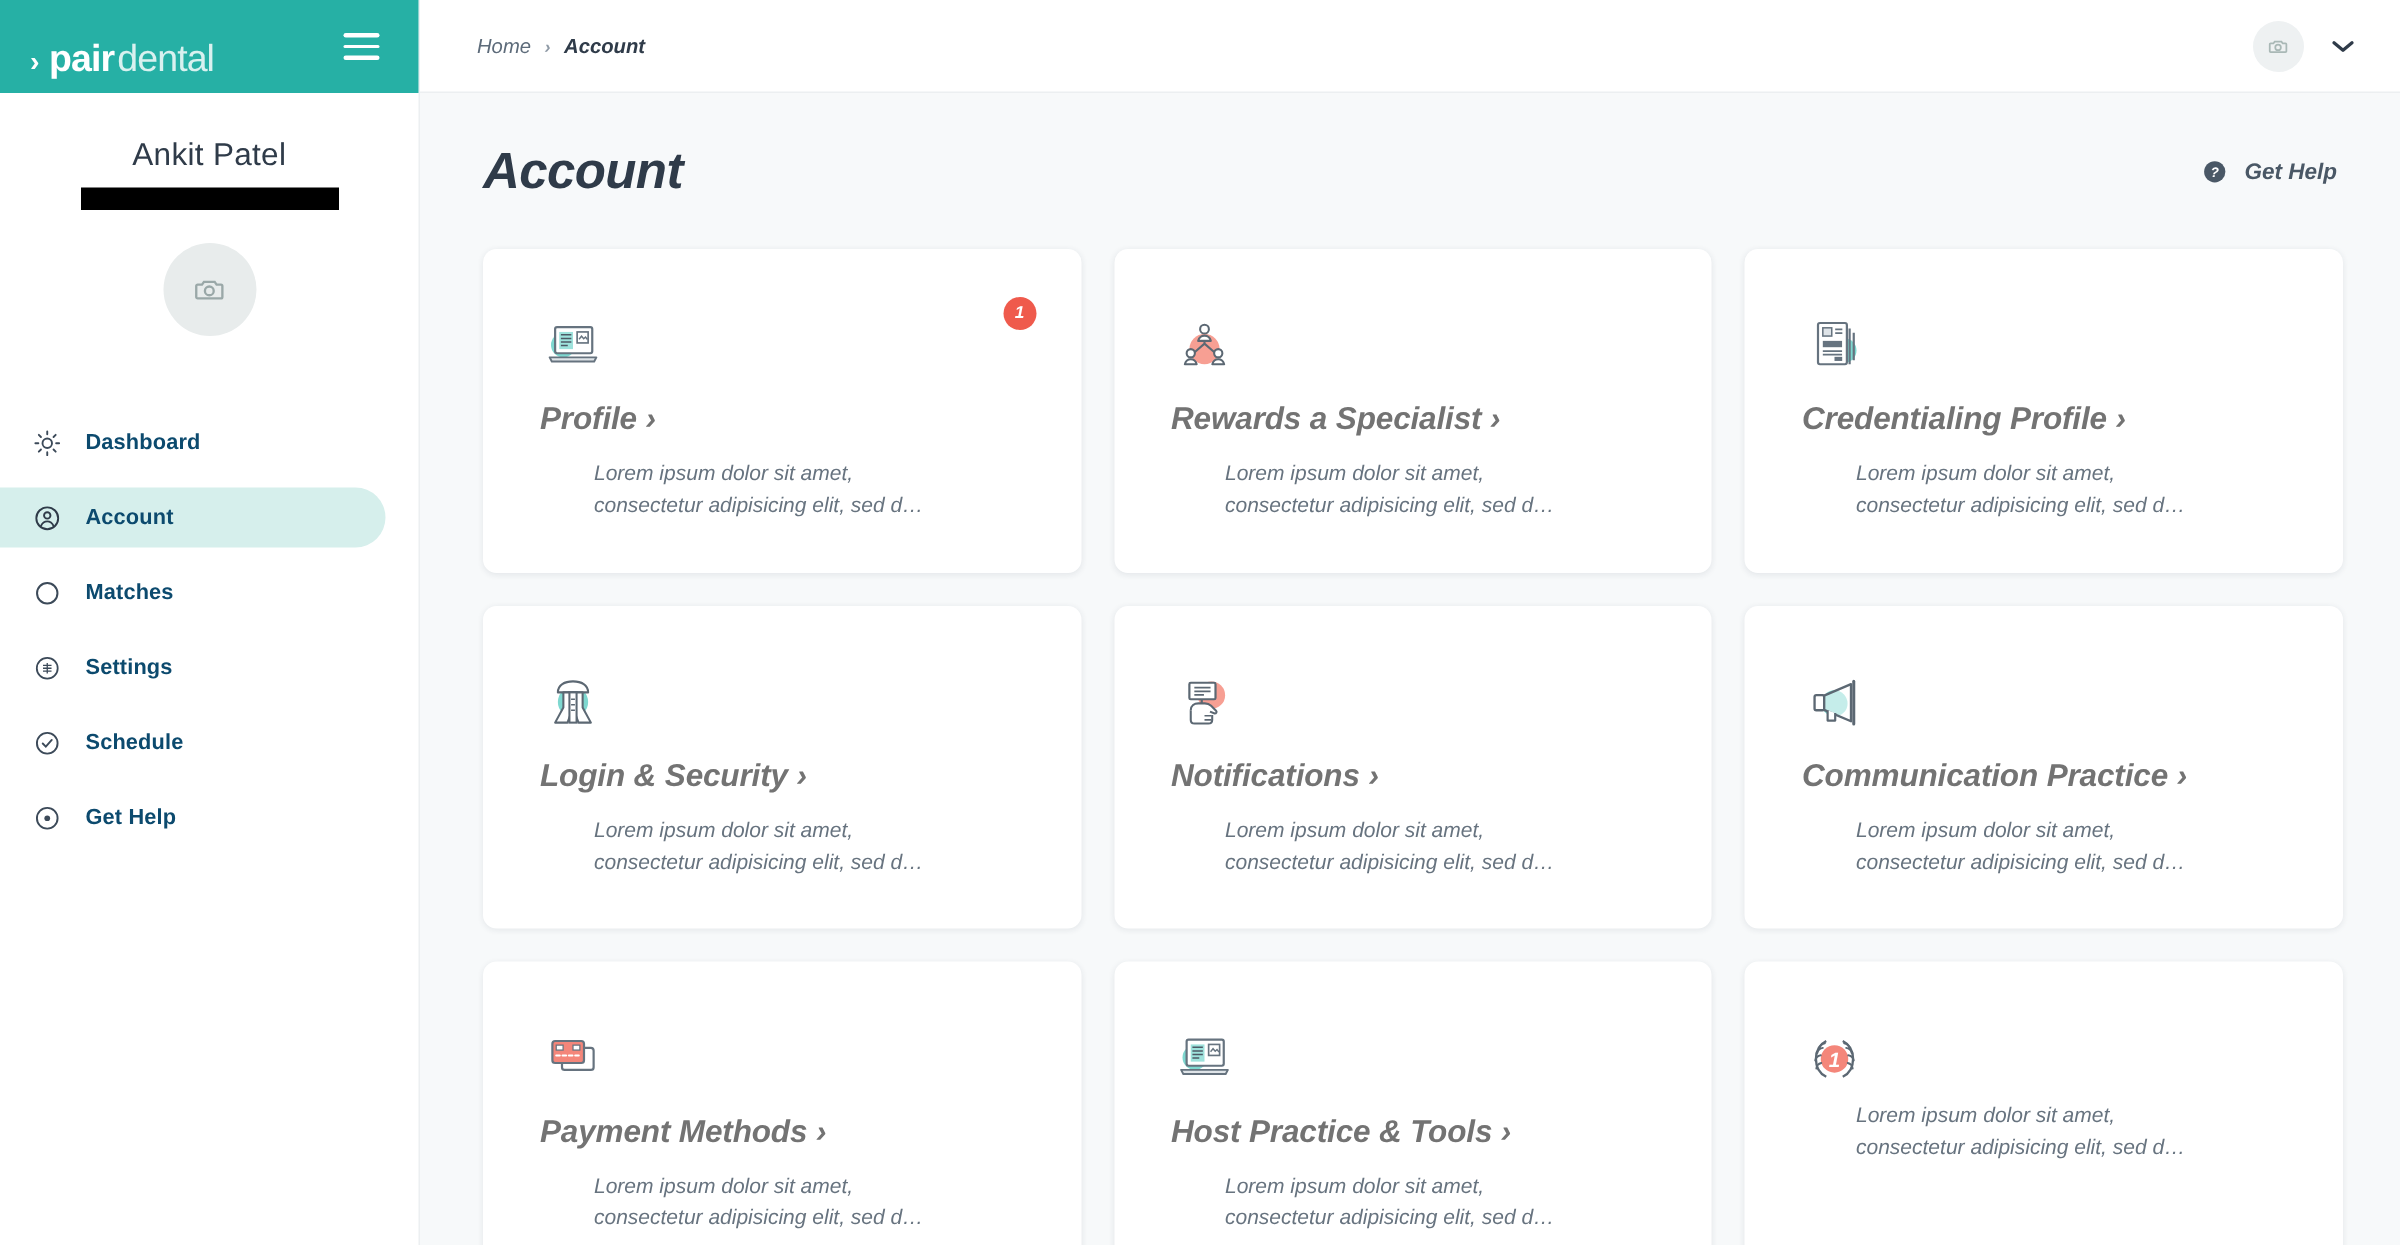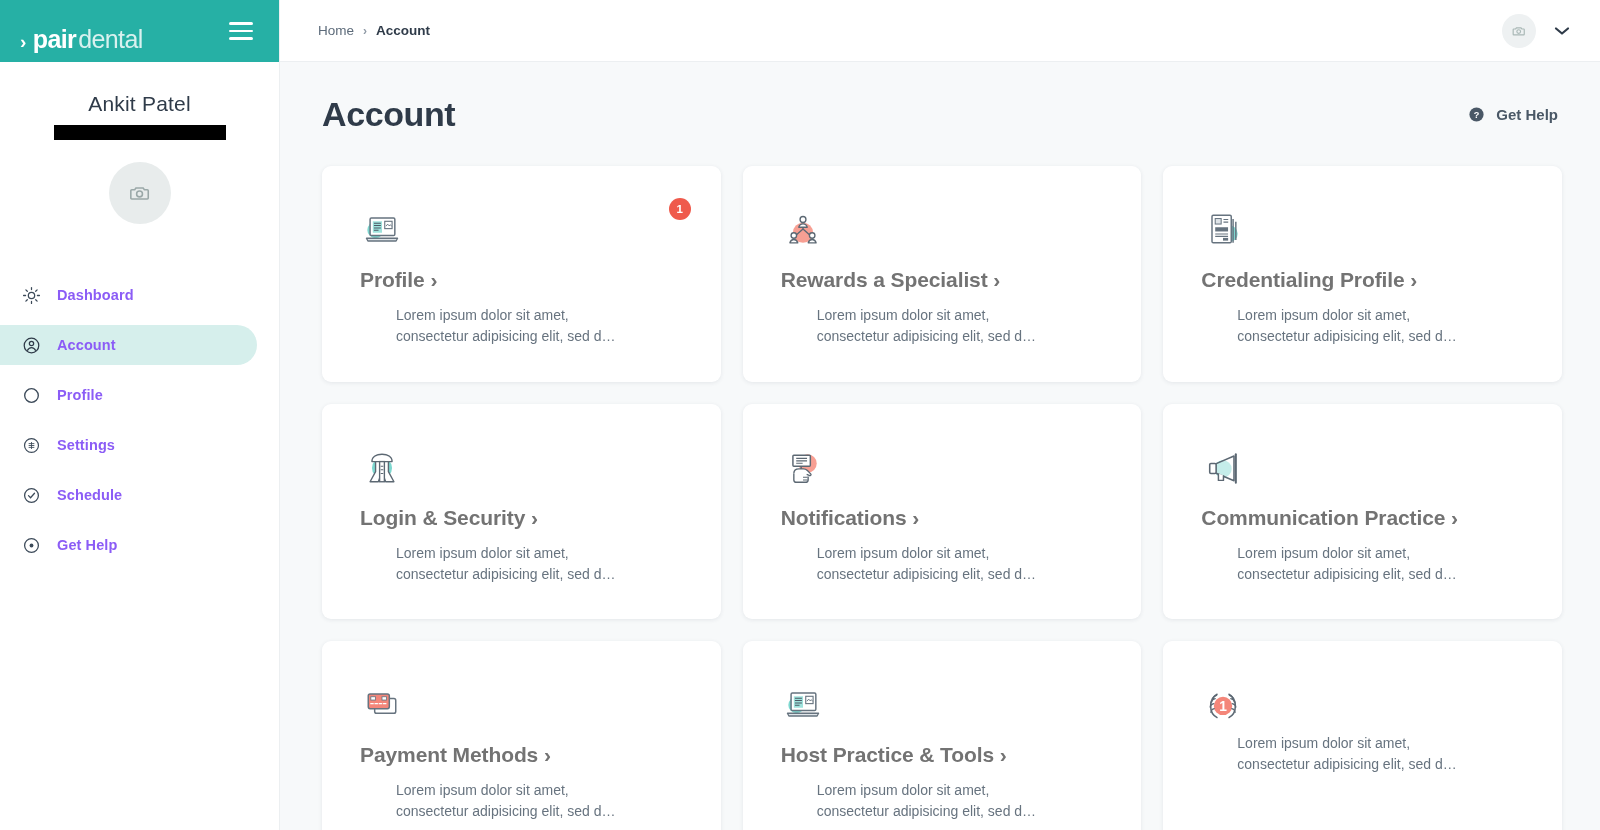--- a/index.html
+++ b/index.html
@@ -53,27 +53,27 @@
 
   .nav { margin-top:46px; display:flex; flex-direction:column; }
   .nav-item {
     display:flex; align-items:center; gap:16px;
     height:40px; margin:5px 22px 5px 0;
     padding-left:22px; border-radius:0 22px 22px 0;
     cursor:pointer;
   }
   .nav-item.active { background:#d6efec; }
   .nav-label {
-    font-size:14.5px; font-weight:600; color:#8b5cf6;
+    font-size:14.5px; font-weight:600; color:#0c4a6e;
     letter-spacing:0.1px;
   }
   .nav-icon { width:19px; height:19px; flex:0 0 19px; display:block; }
 
   
-  .main { flex:1; display:flex; flex-direction:column; height:830px; min-width:0; }
+  .main { flex:1; display:flex; flex-direction:column; height:830px; min-width:0;font-style:italic; }
 
   .topbar {
     height:62px; background:#ffffff;
     border-bottom:1px solid #eceff1;
     display:flex; align-items:center;
     padding:0 30px 0 38px; justify-content:space-between;
   }
   .crumbs { display:flex; align-items:center; gap:9px; font-size:13.5px; }
   .crumb-home { color:#5d6b7a; cursor:pointer; }
   .crumb-sep { color:#8f9aa6; font-size:12px; font-weight:700; }
@@ -177,21 +177,21 @@
           <circle cx="12" cy="9.6" r="2.7"></circle>
           <path d="M6.6 18.6c1.2-2.6 3.1-4 5.4-4s4.2 1.4 5.4 4"></path>
         </svg>
         <span class="nav-label">Account</span>
       </div>
 
       <div class="nav-item">
         <svg class="nav-icon" viewBox="0 0 24 24" fill="none" stroke="#3c4a59" stroke-width="1.7">
           <circle cx="12" cy="12" r="8.6"></circle>
         </svg>
-        <span class="nav-label">Profile</span>
+        <span class="nav-label">Matches</span>
       </div>
 
       <div class="nav-item">
         <svg class="nav-icon" viewBox="0 0 24 24" fill="none" stroke="#3c4a59" stroke-width="1.5">
           <circle cx="12" cy="12" r="8.8"></circle>
           <path d="M8.4 9.6h7.2M8.4 12h7.2M8.4 14.4h7.2" stroke-width="1.1"></path>
           <path d="M12 7.6v8.8" stroke-width="1.1"></path>
         </svg>
         <span class="nav-label">Settings</span>
       </div>

